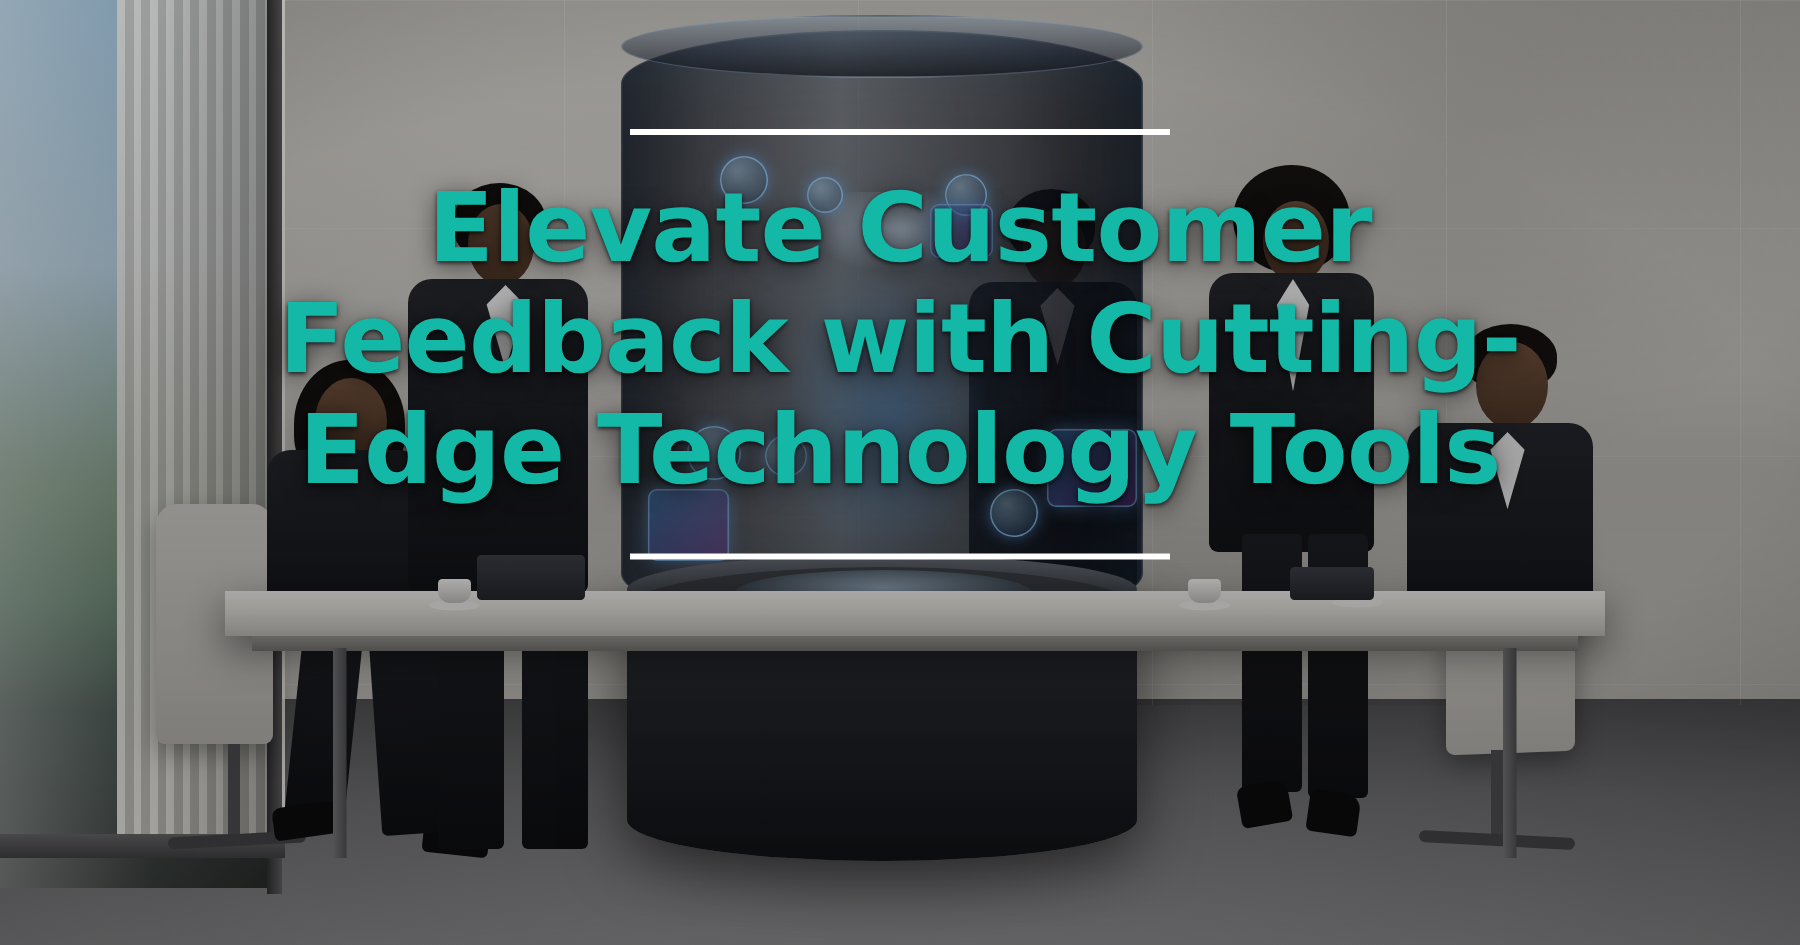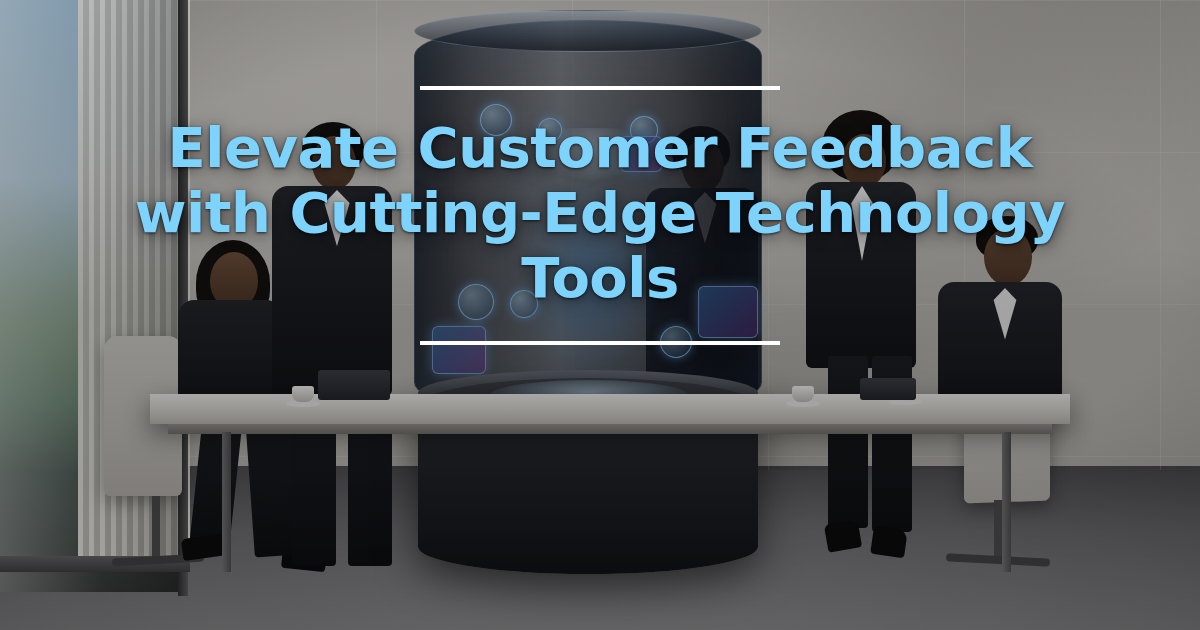--- a/index.html
+++ b/index.html
@@ -261,24 +261,24 @@
   }
   .rule {
     width: 360px; height: 4px;
     background: #ffffff;
     margin: 0 auto;
   }
   .rule.top { margin-bottom: 26px; }
   .rule.bottom { margin-top: 30px; }
   .headline {
     margin: 12px;
-    color: #7dd3fc;
+    color: #14b8a6;
     font-family: "DejaVu Sans", sans-serif;
     font-weight: 700;
-    font-size: 56px;
+    font-size: 64px;
     line-height: 1.16;
     letter-spacing: -0.5px;
     text-shadow: 0 3px 16px rgba(0,0,0,0.55), 0 1px 3px rgba(0,0,0,0.7);
     padding: 0 110px;
   }
 </style>
 </head>
 <body>
 
 <div id="hero">

